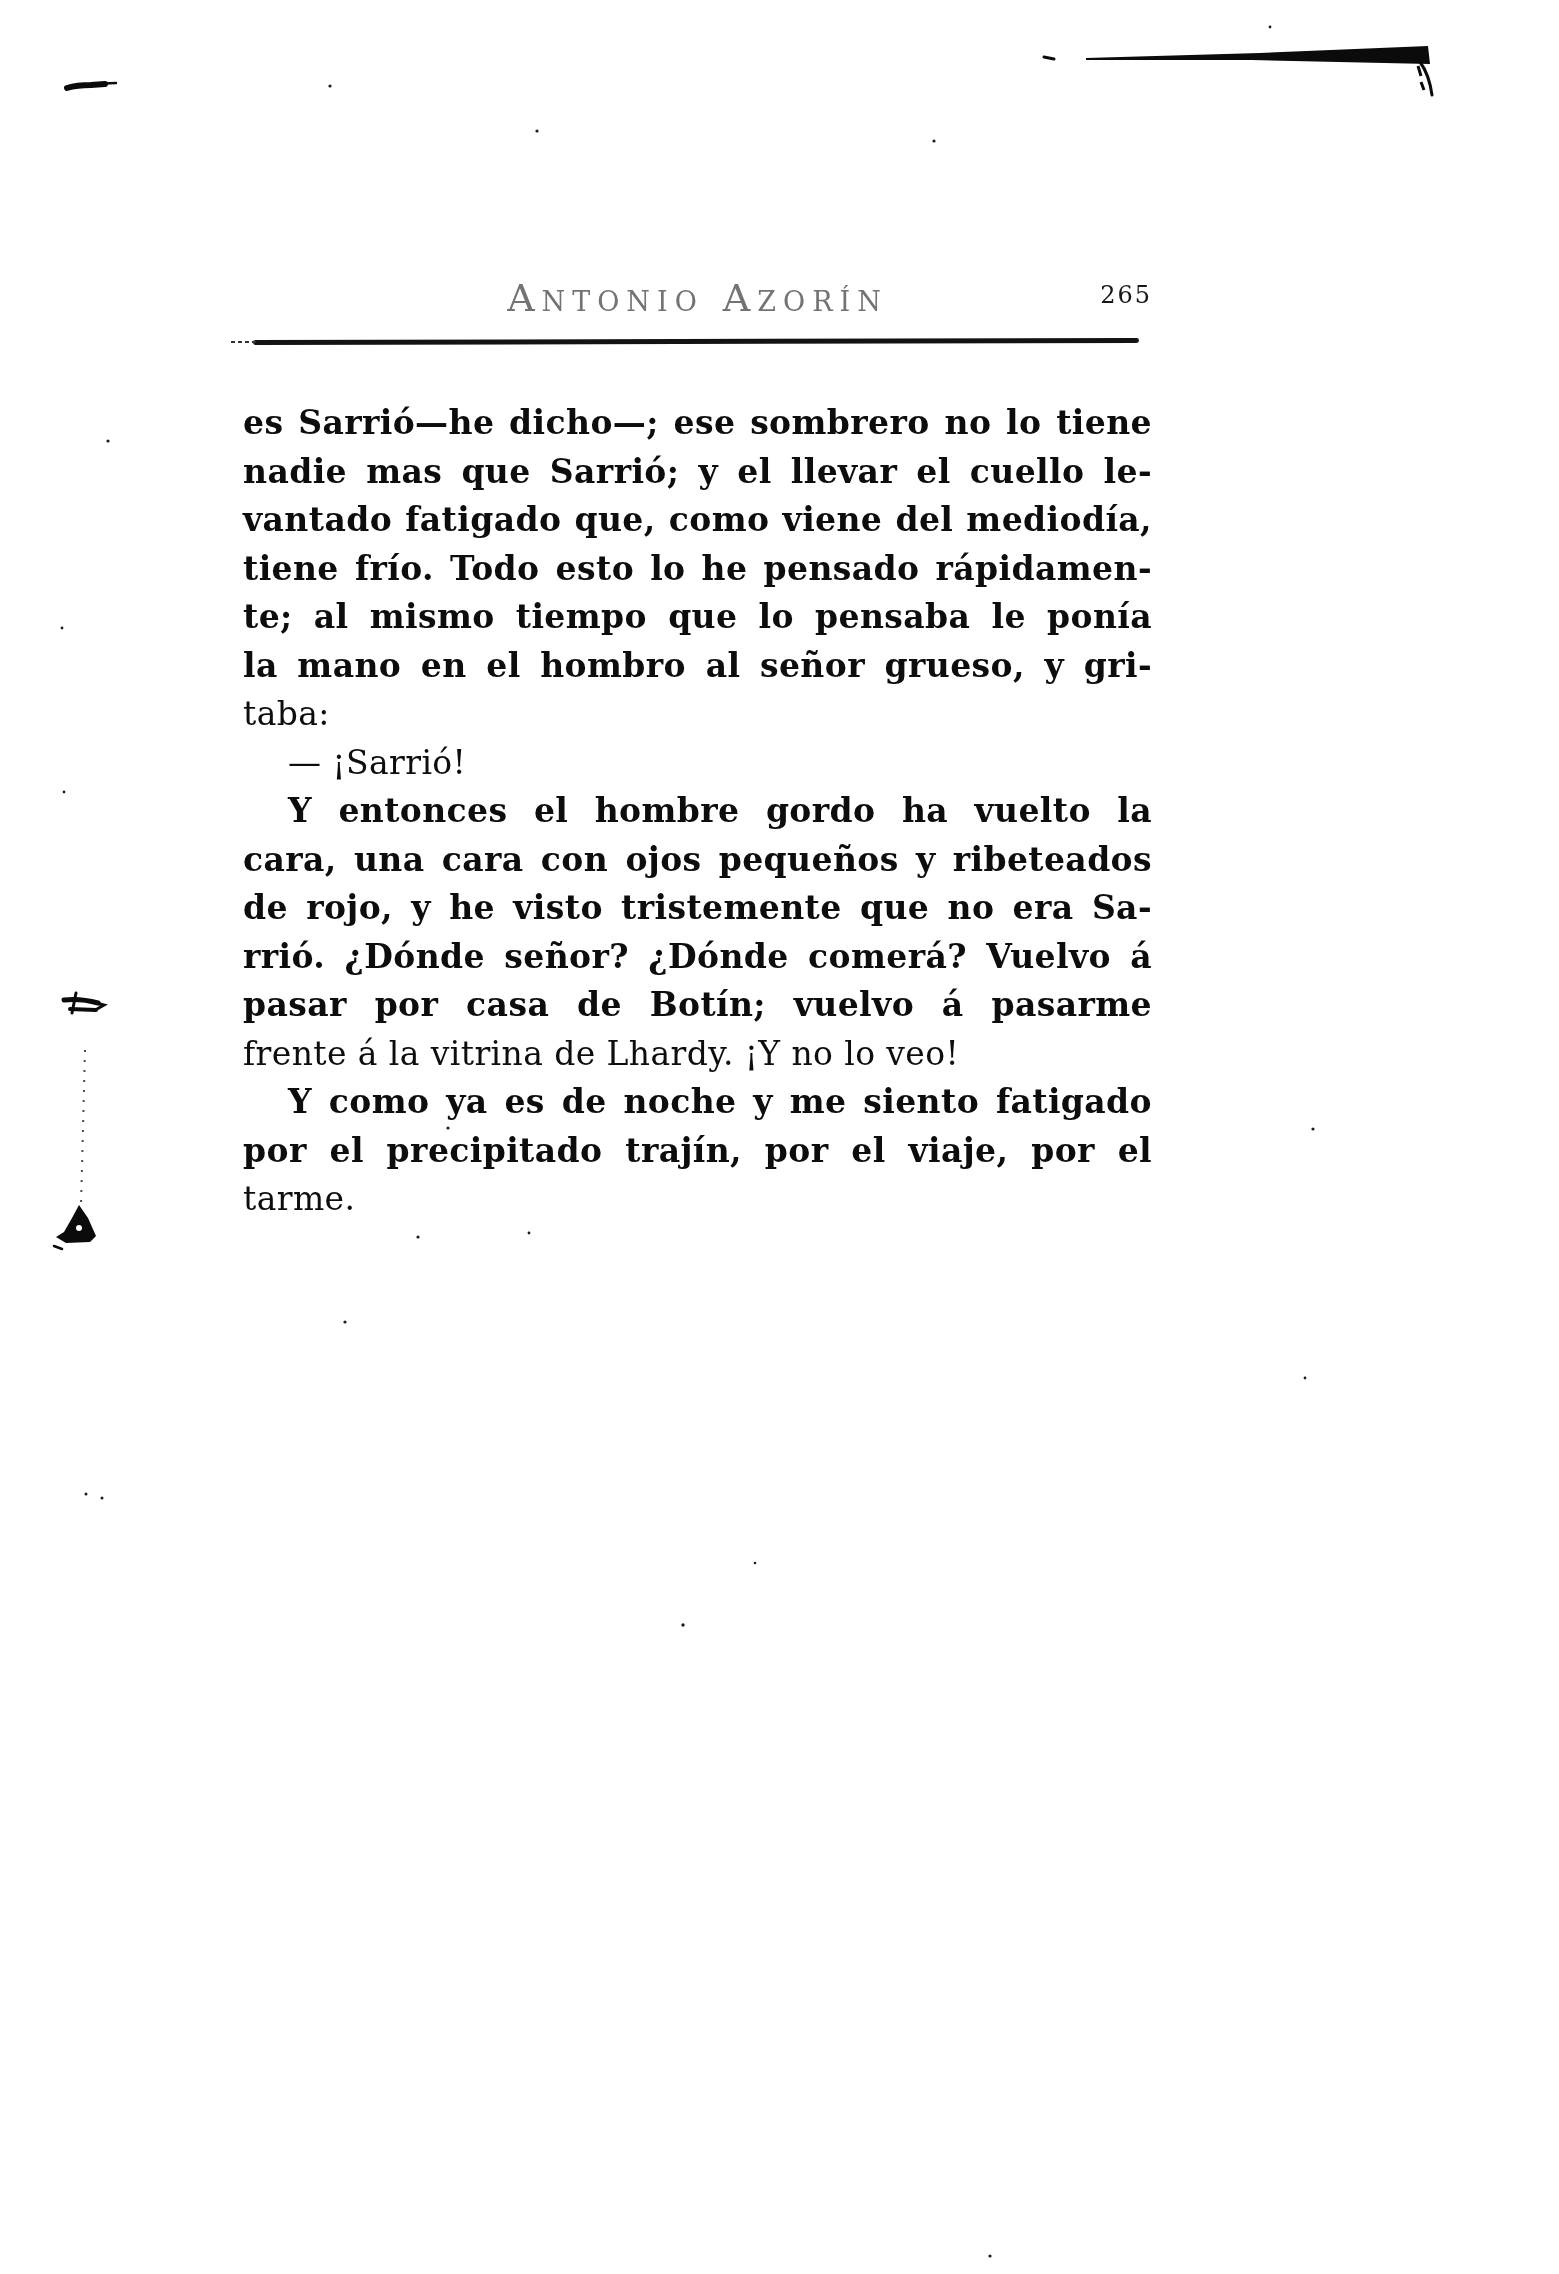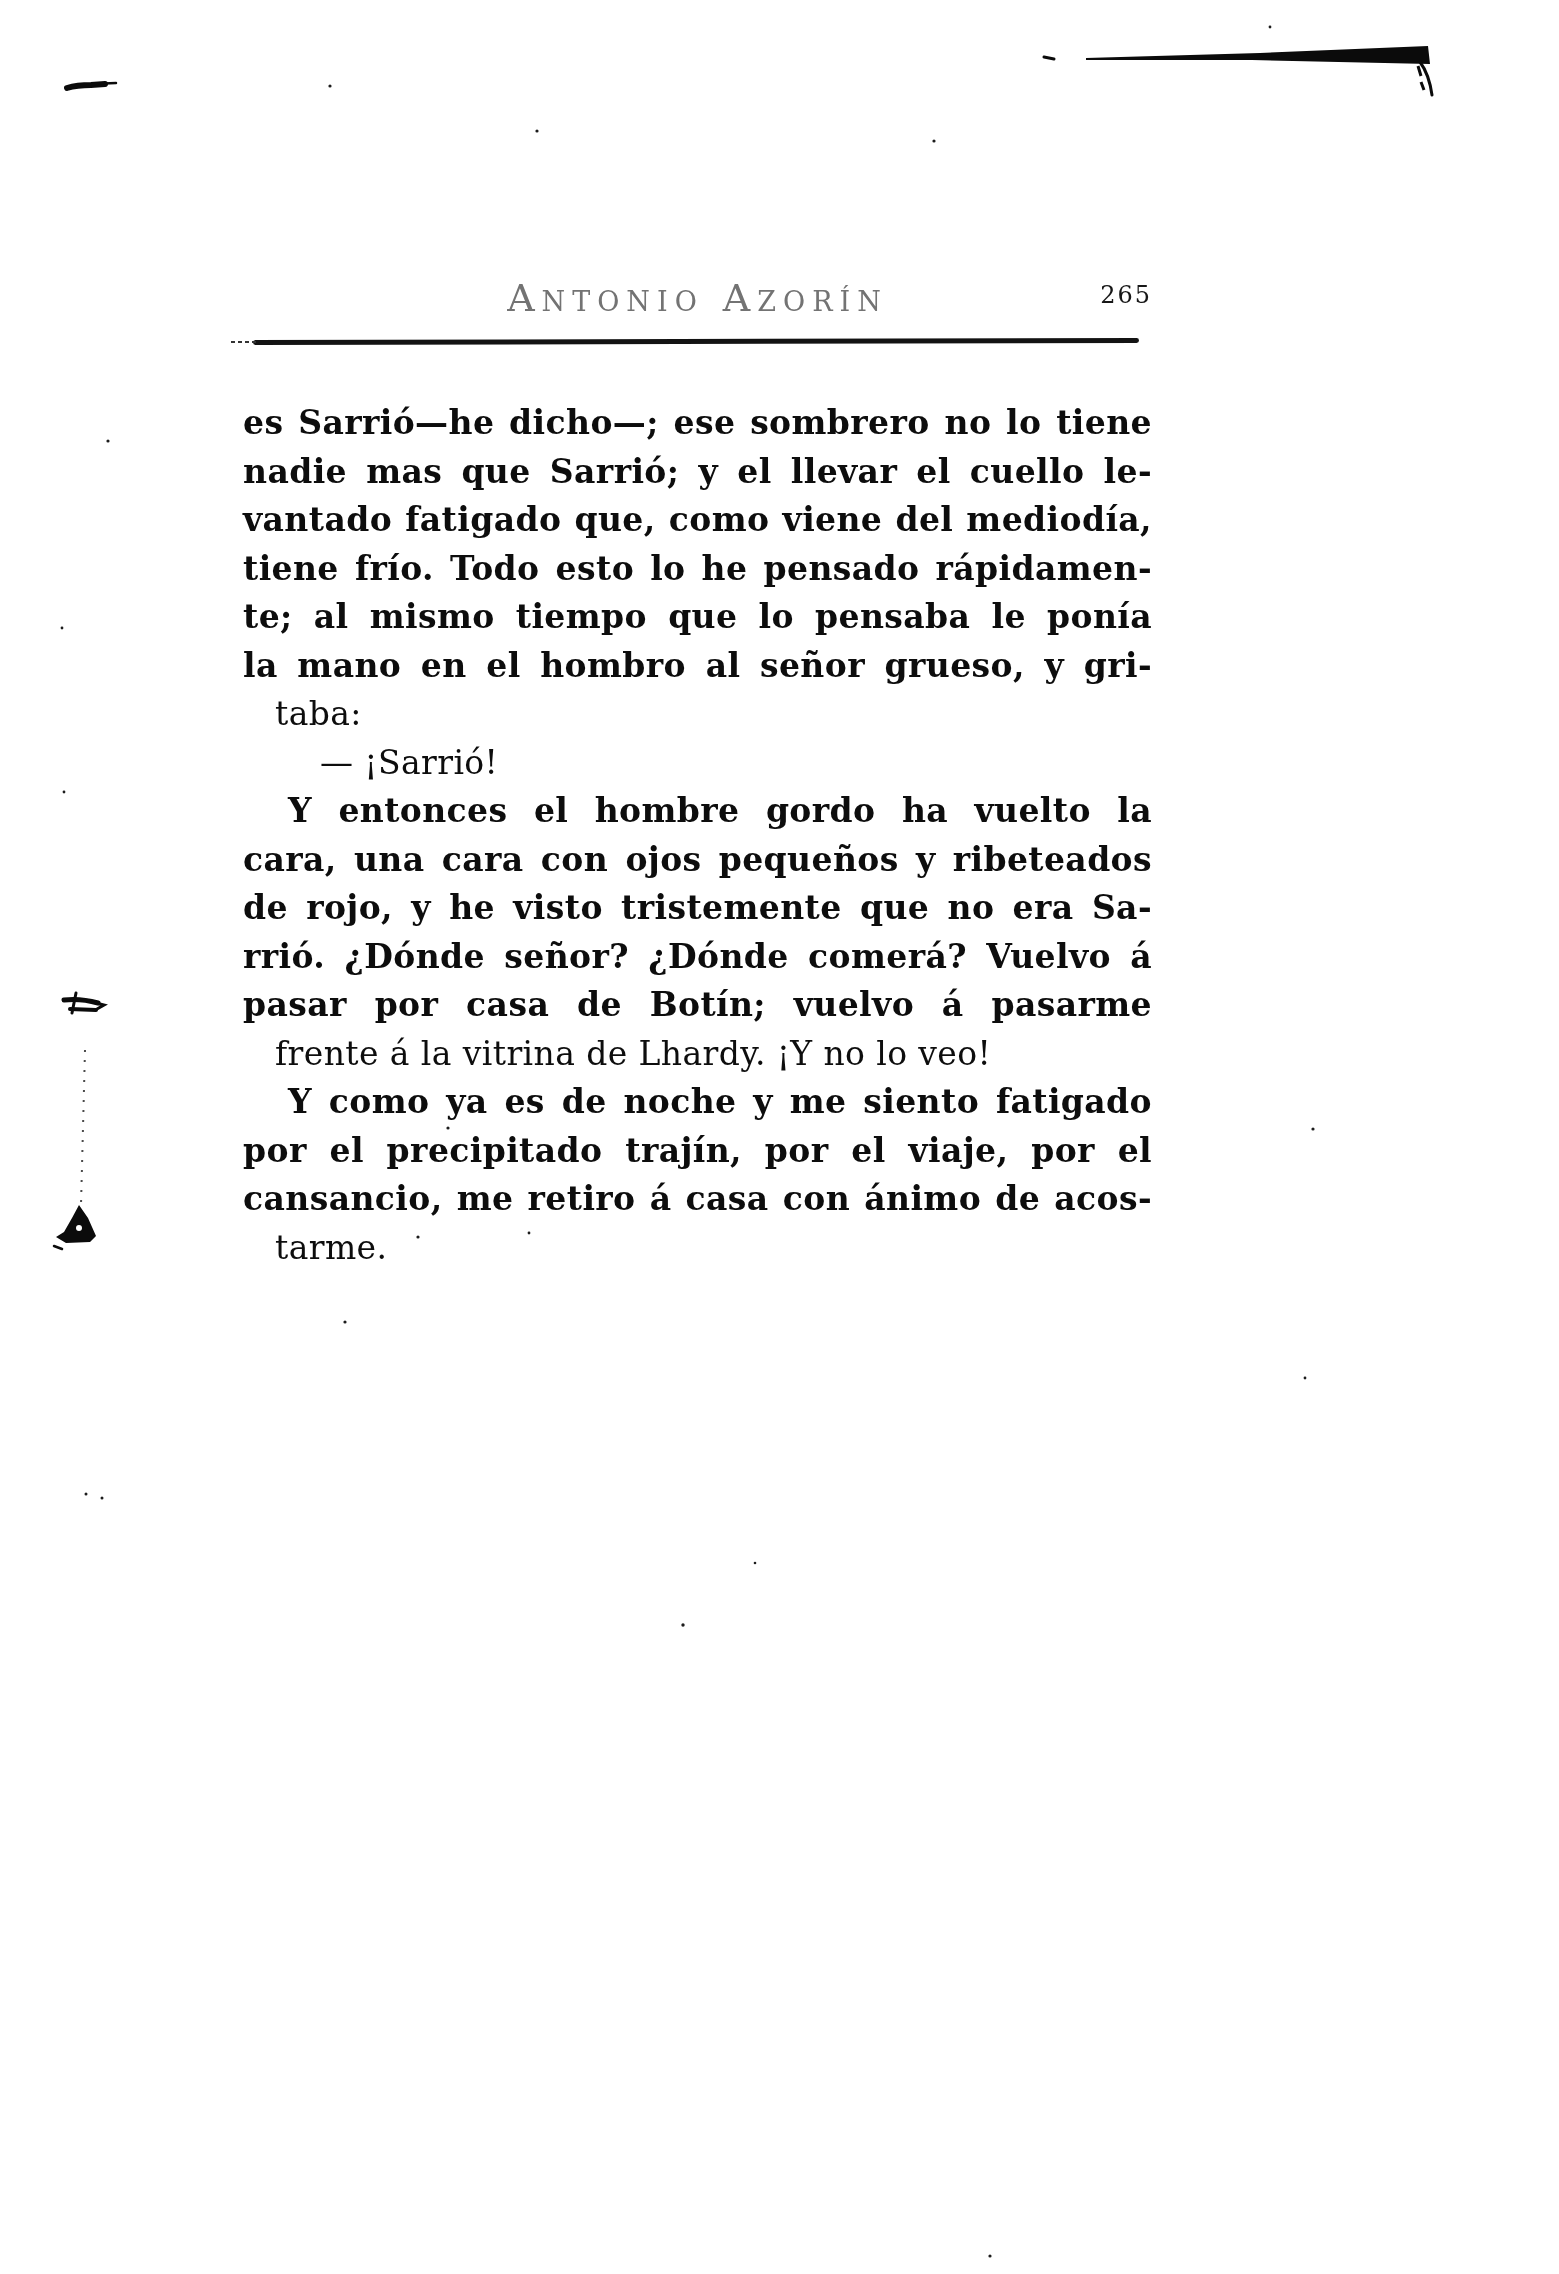--- a/index.html
+++ b/index.html
@@ -63,21 +63,20 @@
     hyphens: none;
   }
   .line.j {
     text-align: justify;
     text-align-last: justify;
     font-weight: bold;
   }
   .line.p {
     text-align: left;
     text-align-last: left;
-    margin-left: 32px;
   }
   .line.i {
     text-indent: 45px;
   }
   
   .marginalia {
     position: absolute;
     left: 0; top: 0;
     pointer-events: none;
   }
@@ -101,21 +100,20 @@
     <div class="line p">taba:</div>
     <div class="line p i">— ¡Sarrió!</div>
     <div class="line j i">Y entonces el hombre gordo ha vuelto la</div>
     <div class="line j">cara, una cara con ojos pequeños y ribeteados</div>
     <div class="line j">de rojo, y he visto tristemente que no era Sa-</div>
     <div class="line j">rrió. ¿Dónde señor? ¿Dónde comerá? Vuelvo á</div>
     <div class="line j">pasar por casa de Botín; vuelvo á pasarme</div>
     <div class="line p">frente á la vitrina de Lhardy. ¡Y no lo veo!</div>
     <div class="line j i">Y como ya es de noche y me siento fatigado</div>
     <div class="line j">por el precipitado trajín, por el viaje, por el</div>
-    <div class="line j">cansancio, me retiro á casa con ánimo de acos-</div>
     <div class="line p">tarme.</div>
   </div>
 
   <svg class="marginalia" width="1559" height="2274" viewBox="0 0 1559 2274">
 
     <g>
       <polygon points="1086,58 1260,53 1428,46 1430,64 1252,60 1086,60" fill="#0b0b0b"></polygon>
       <path d="M1420,62 q9,12 12,33" stroke="#0b0b0b" stroke-width="3" fill="none" stroke-linecap="round"></path>
       <path d="M1418,66 l3,10 M1421,82 l3,8" stroke="#0b0b0b" stroke-width="3" fill="none"></path>
       <path d="M1044,57 l10,2" stroke="#0b0b0b" stroke-width="3" stroke-linecap="round"></path>

